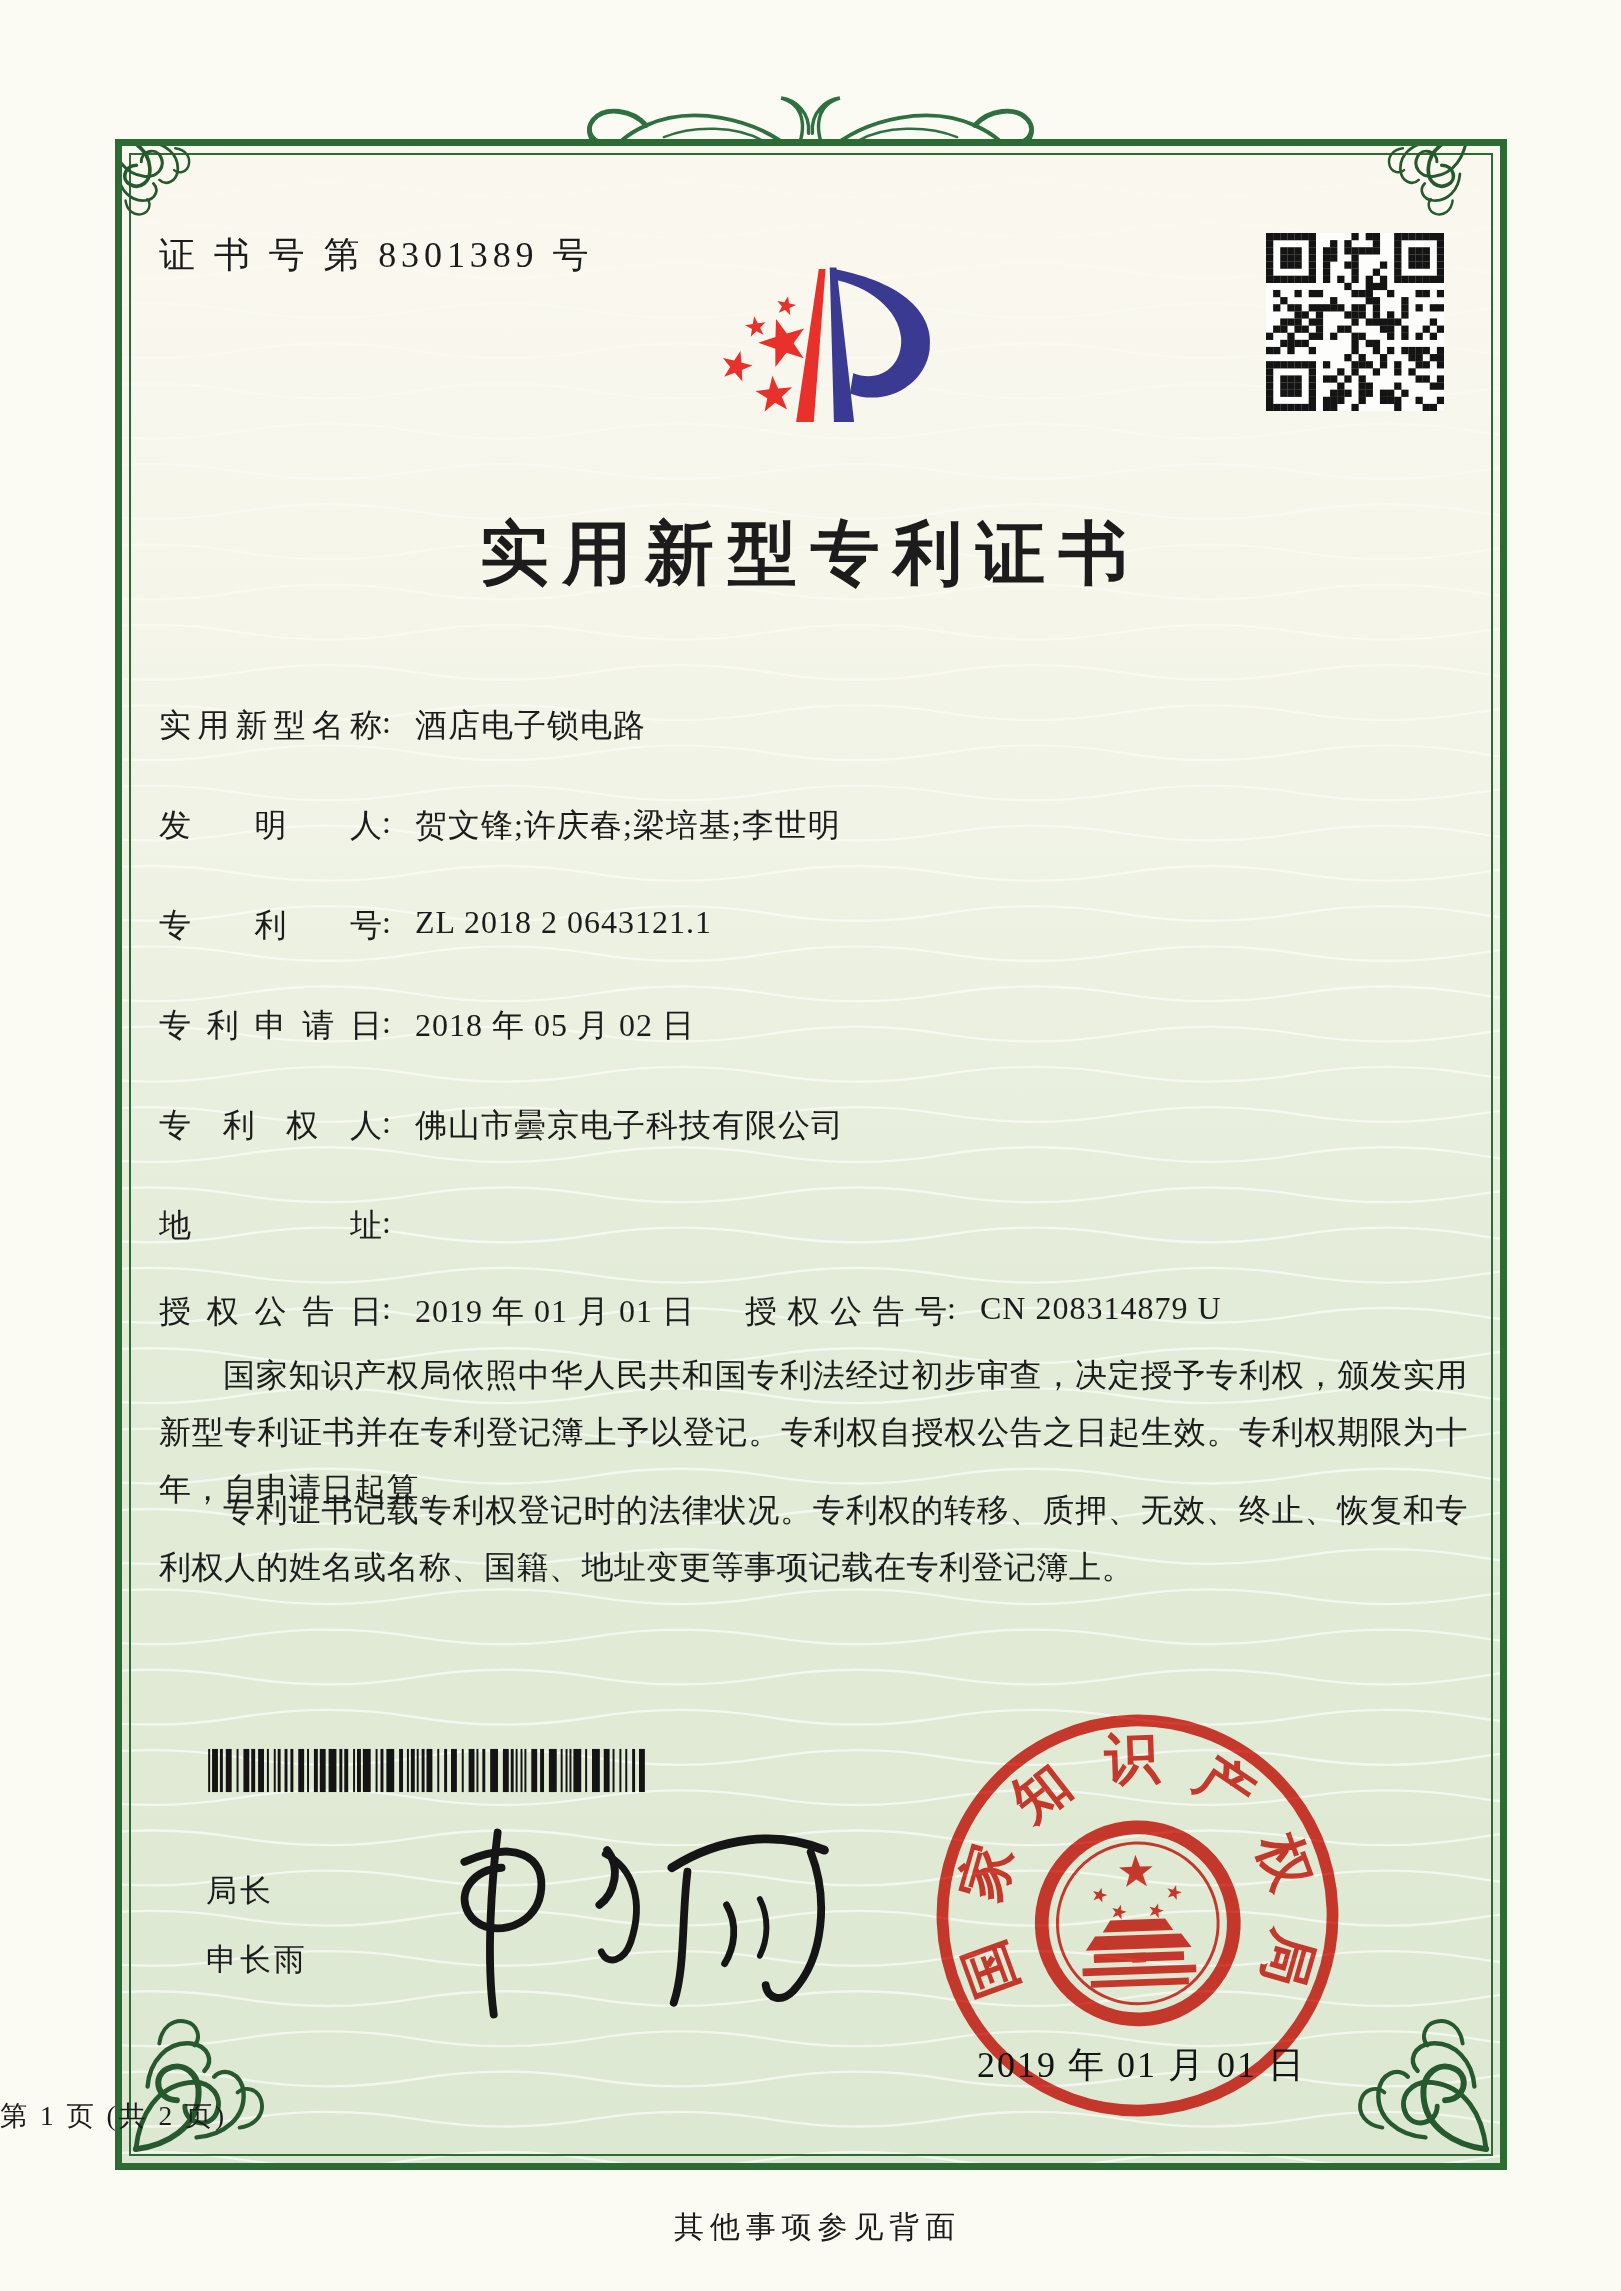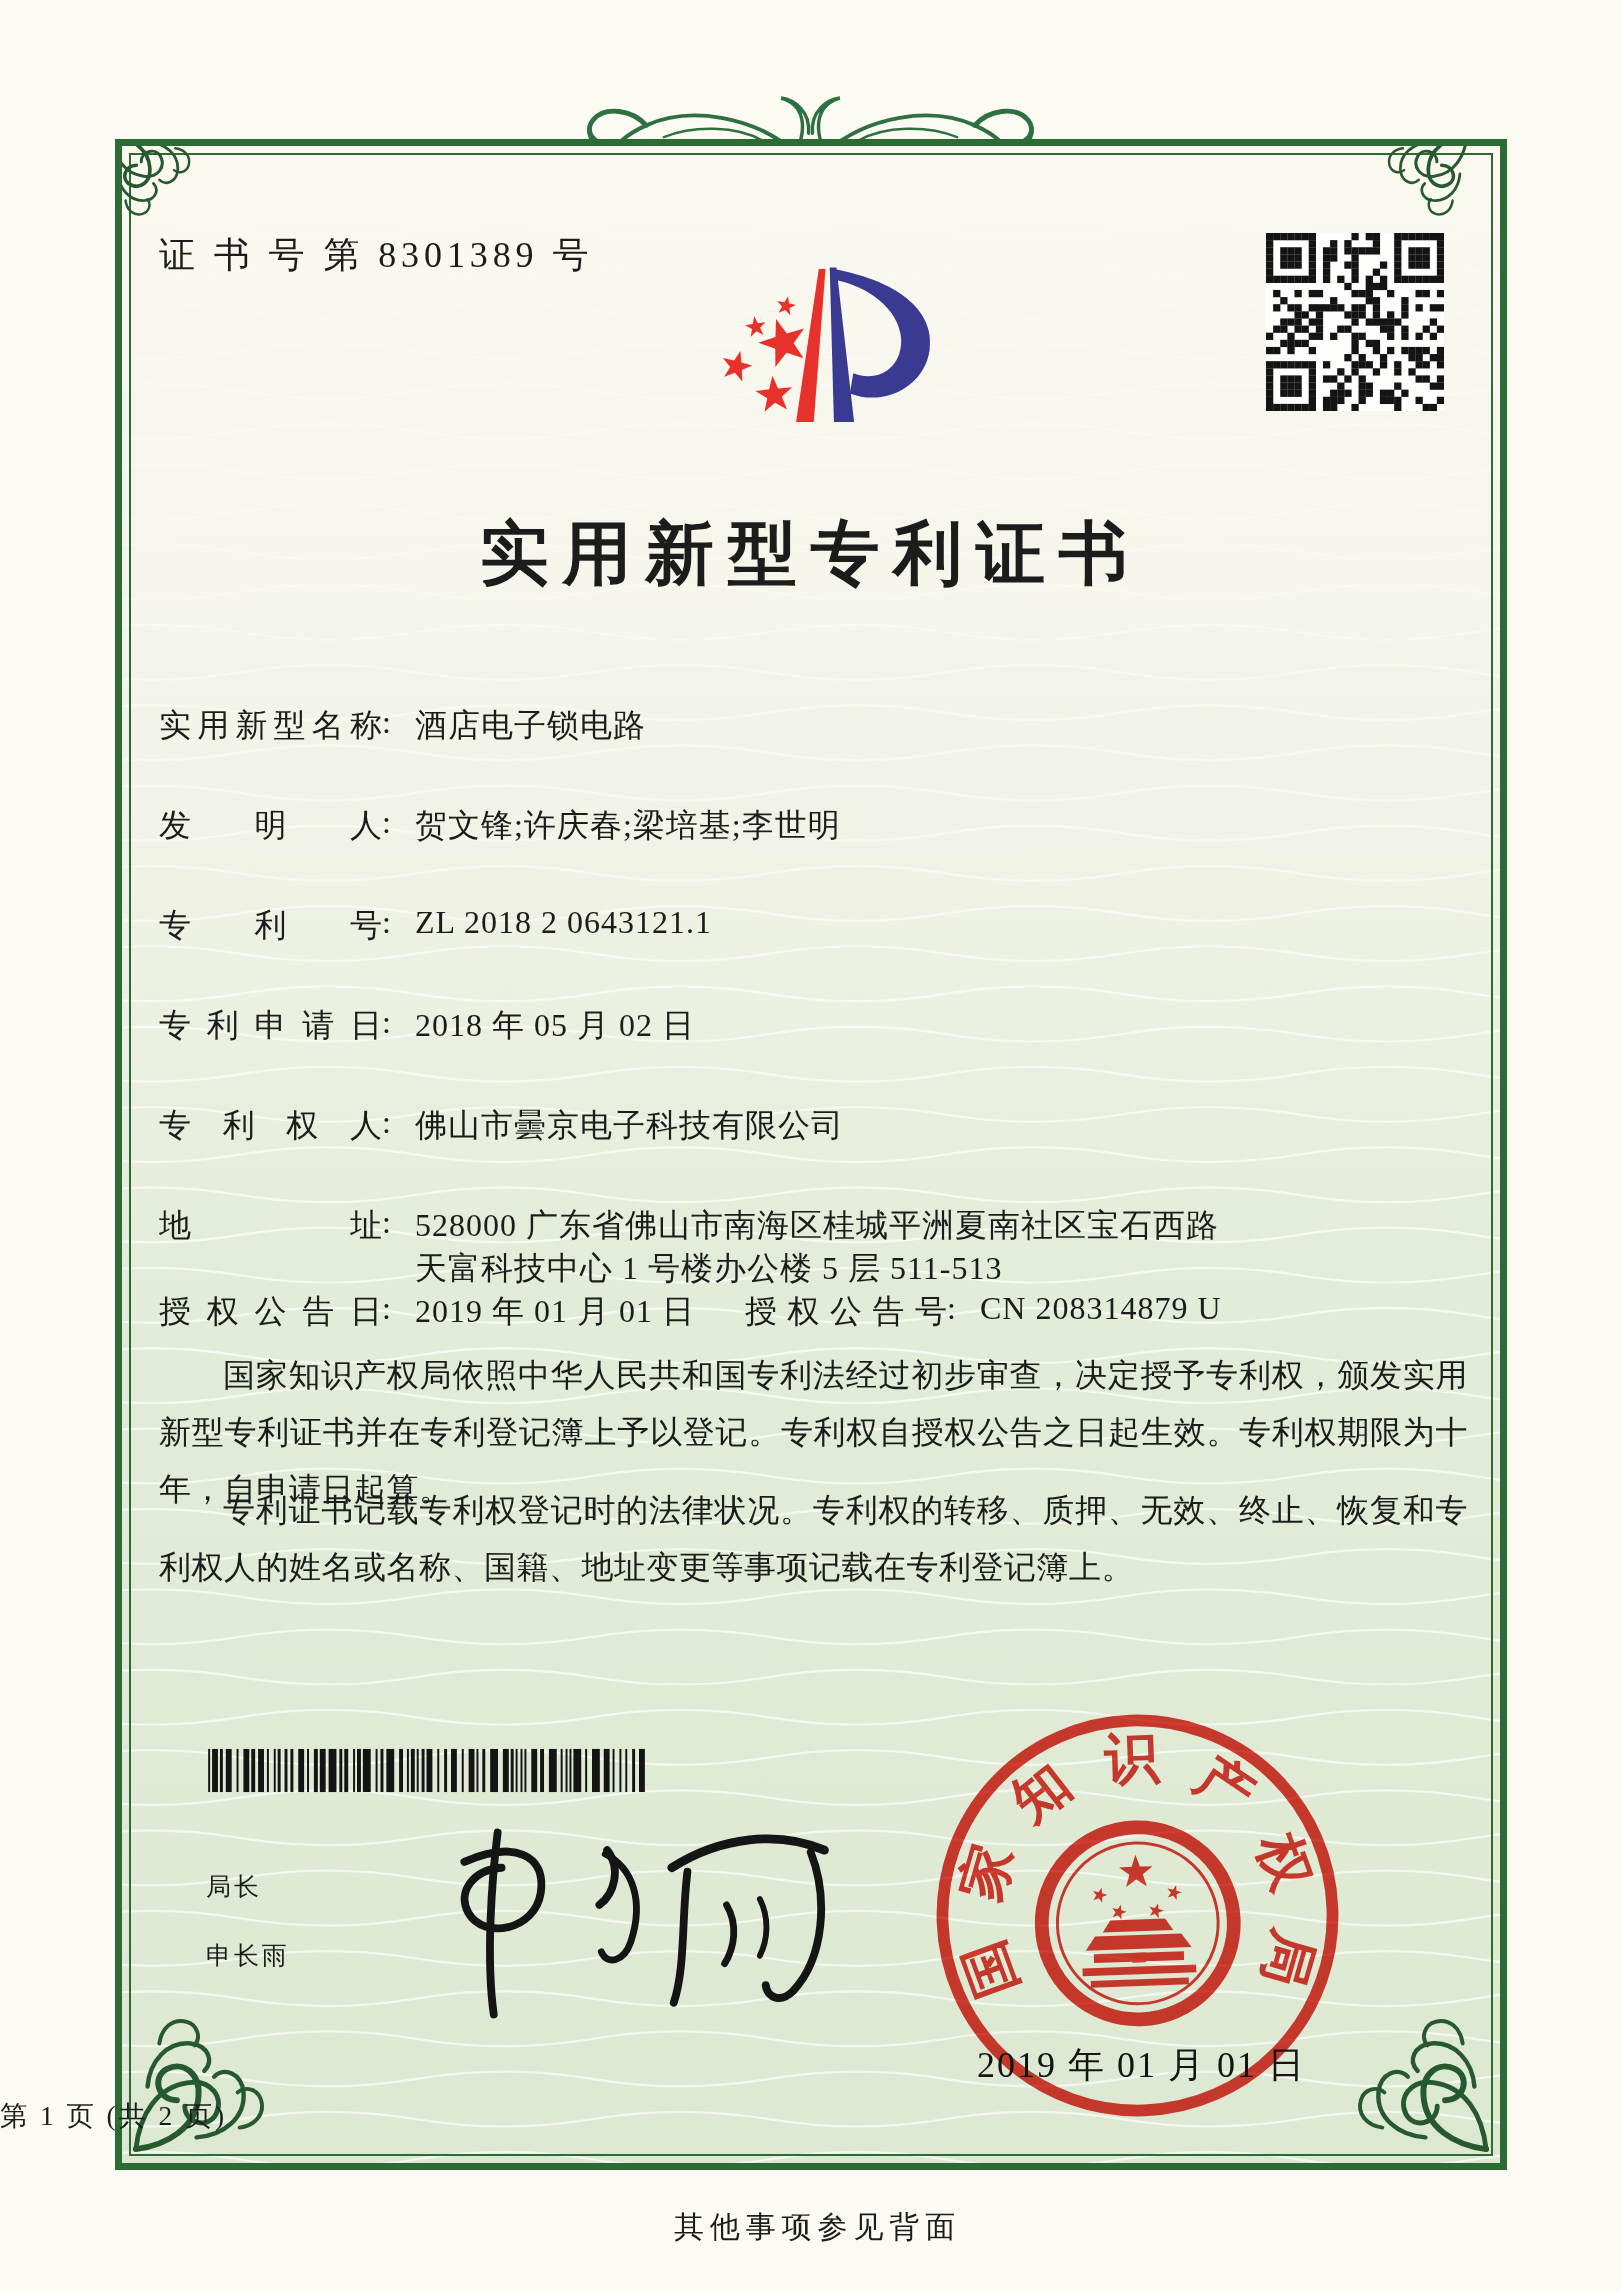--- a/index.html
+++ b/index.html
@@ -46,21 +46,21 @@
   .flabel{display:inline-block;width:223px;text-align:justify;text-align-last:justify;vertical-align:top;}
   .fcolon{display:inline-block;width:33px;vertical-align:top;}
   .fvalue{display:inline-block;vertical-align:top;letter-spacing:1px;}
   .addr-lines div{line-height:43px;}
   .grant-no-field{left:745px;top:1290px;font-size:32px;white-space:nowrap;}
   .flabel.small{width:202px;}
 
   .body-par{left:159px;width:1309px;font-size:32px;line-height:57px;text-align:justify;text-indent:2em;letter-spacing:0.5px;}
 
   .barcode{left:206px;top:1747px;}
-  .signer{left:206px;font-size:25px;font-family:"Liberation Sans","DejaVu Sans",sans-serif;letter-spacing:2.9px;}
+  .signer{left:206px;font-size:31px;font-family:"Liberation Sans","DejaVu Sans",sans-serif;letter-spacing:2.9px;}
   .signature-svg{left:382px;top:1811px;}
 
   .seal-svg{left:916px;top:1694px;mix-blend-mode:multiply;opacity:.95;}
   .seal-date{left:931px;top:2041px;width:421px;text-align:center;font-size:36px;letter-spacing:2px;color:#141414;}
 
   .page-info{left:0;right:0;top:2098px;font-size:27.4px;letter-spacing:2.9px;}
   .back-note{left:0;right:0;top:2207px;text-align:center;font-size:30px;letter-spacing:5.9px;padding-left:14px;}
 
   .logo-svg{left:676px;top:218px;}
   .qr-svg{left:1266px;top:233px;}
@@ -479,21 +479,21 @@
     <div class="abs field-row" style="top:904px">
       <span class="flabel">专利号</span><span class="fcolon">:</span><span class="fvalue">ZL 2018 2 0643121.1</span>
     </div>
     <div class="abs field-row" style="top:1004px">
       <span class="flabel">专利申请日</span><span class="fcolon">:</span><span class="fvalue">2018 年 05 月 02 日</span>
     </div>
     <div class="abs field-row" style="top:1104px">
       <span class="flabel">专利权人</span><span class="fcolon">:</span><span class="fvalue">佛山市曇京电子科技有限公司</span>
     </div>
     <div class="abs field-row" style="top:1204px">
-      <span class="flabel">地址</span><span class="fcolon">:</span><span class="fvalue addr-lines"><div>528000 广东省佛山市南海区桂城平洲夏南社区宝石西路</div><div>天富科技中心 1 号楼办公楼 5 层 511-513</div></span>
+      <span class="flabel">地址</span><span class="fcolon">:</span>
     </div>
     <div class="abs field-row" style="top:1290px">
       <span class="flabel">授权公告日</span><span class="fcolon">:</span><span class="fvalue">2019 年 01 月 01 日</span>
     </div>
     <div class="abs grant-no-field">
       <span class="flabel small">授权公告号</span><span class="fcolon">:</span><span class="fvalue">CN 208314879 U</span>
     </div>
 
     <div class="abs body-par" style="top:1347px">国家知识产权局依照中华人民共和国专利法经过初步审查，决定授予专利权，颁发实用新型专利证书并在专利登记簿上予以登记。专利权自授权公告之日起生效。专利权期限为十年，自申请日起算。</div>
     <div class="abs body-par" style="top:1482px">专利证书记载专利权登记时的法律状况。专利权的转移、质押、无效、终止、恢复和专利权人的姓名或名称、国籍、地址变更等事项记载在专利登记簿上。</div>

